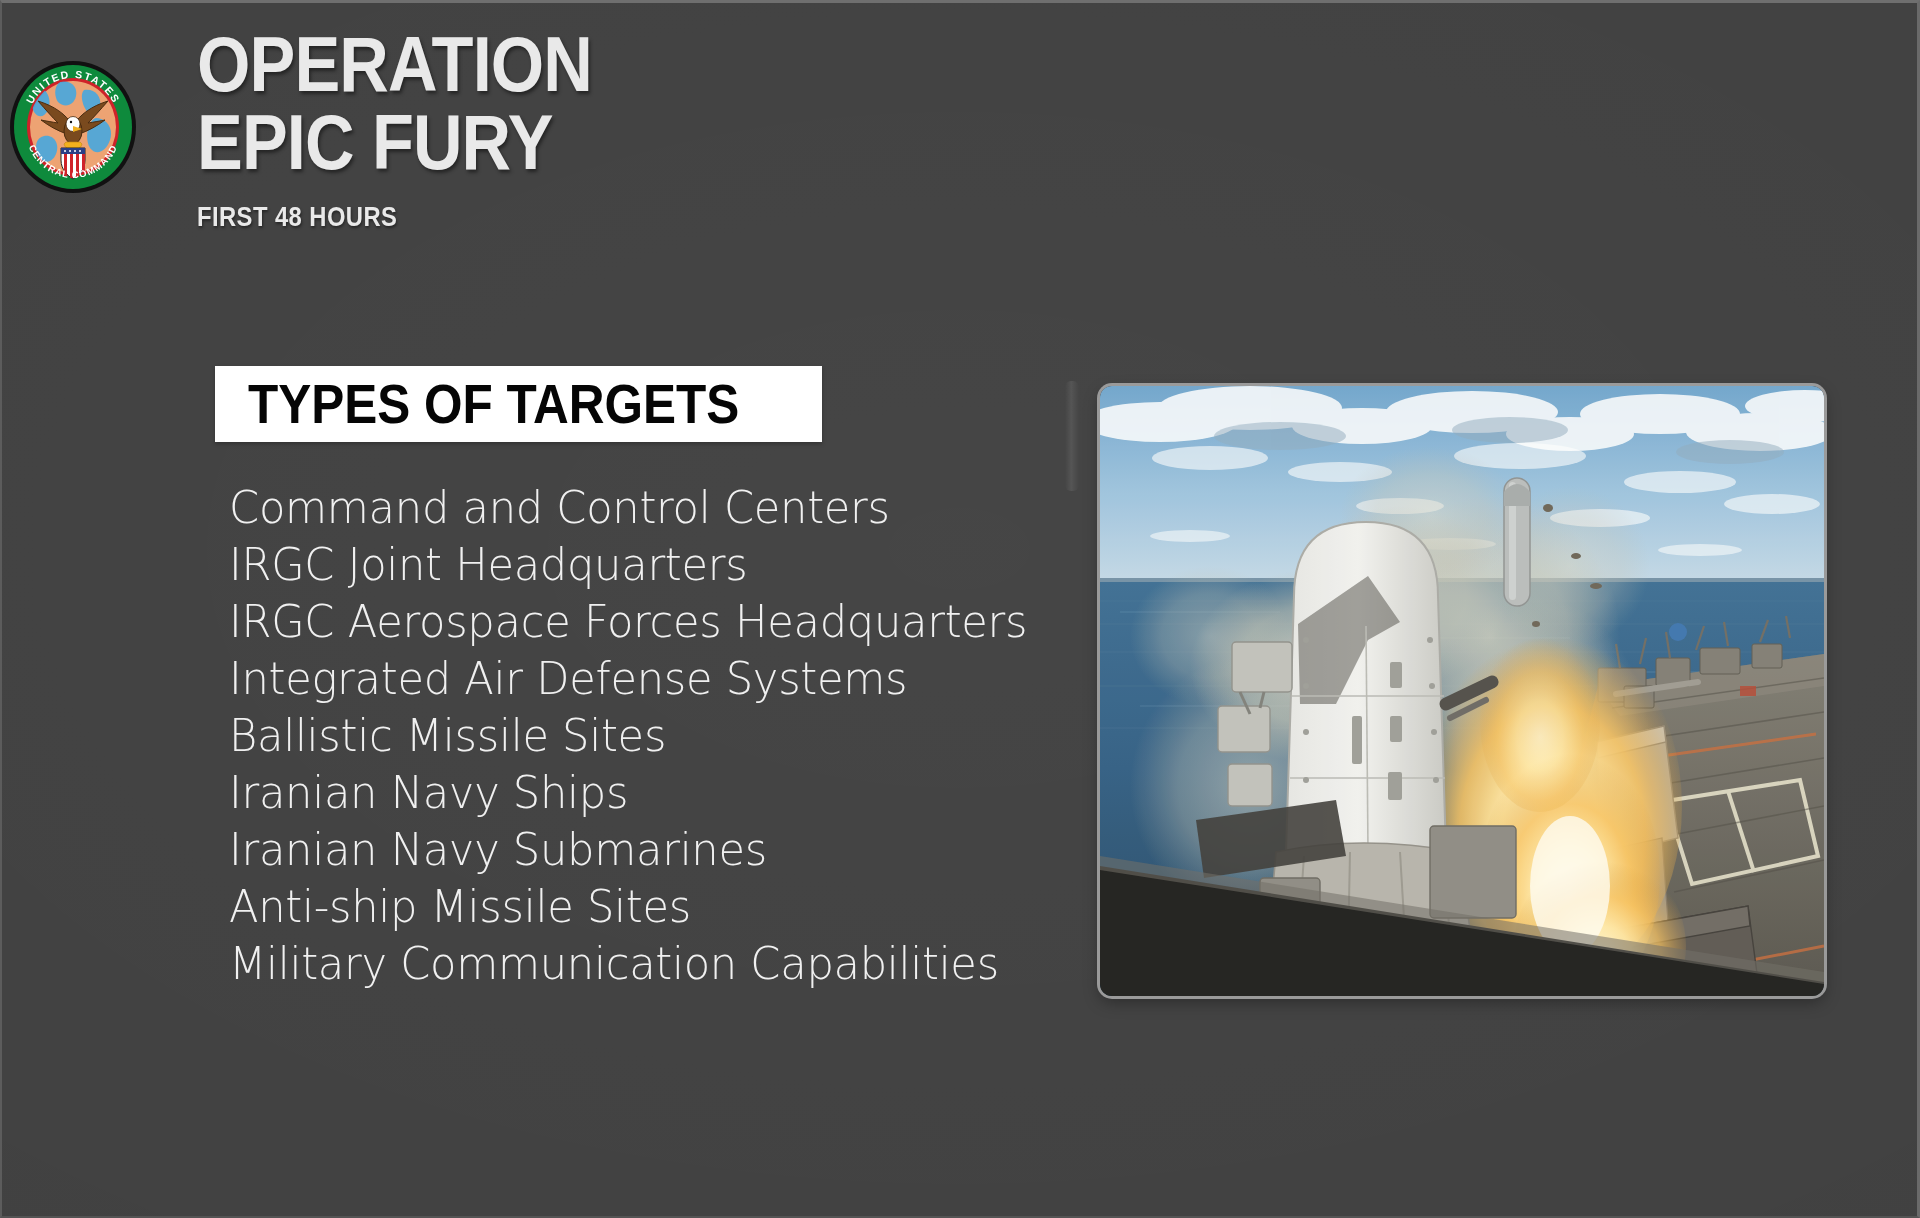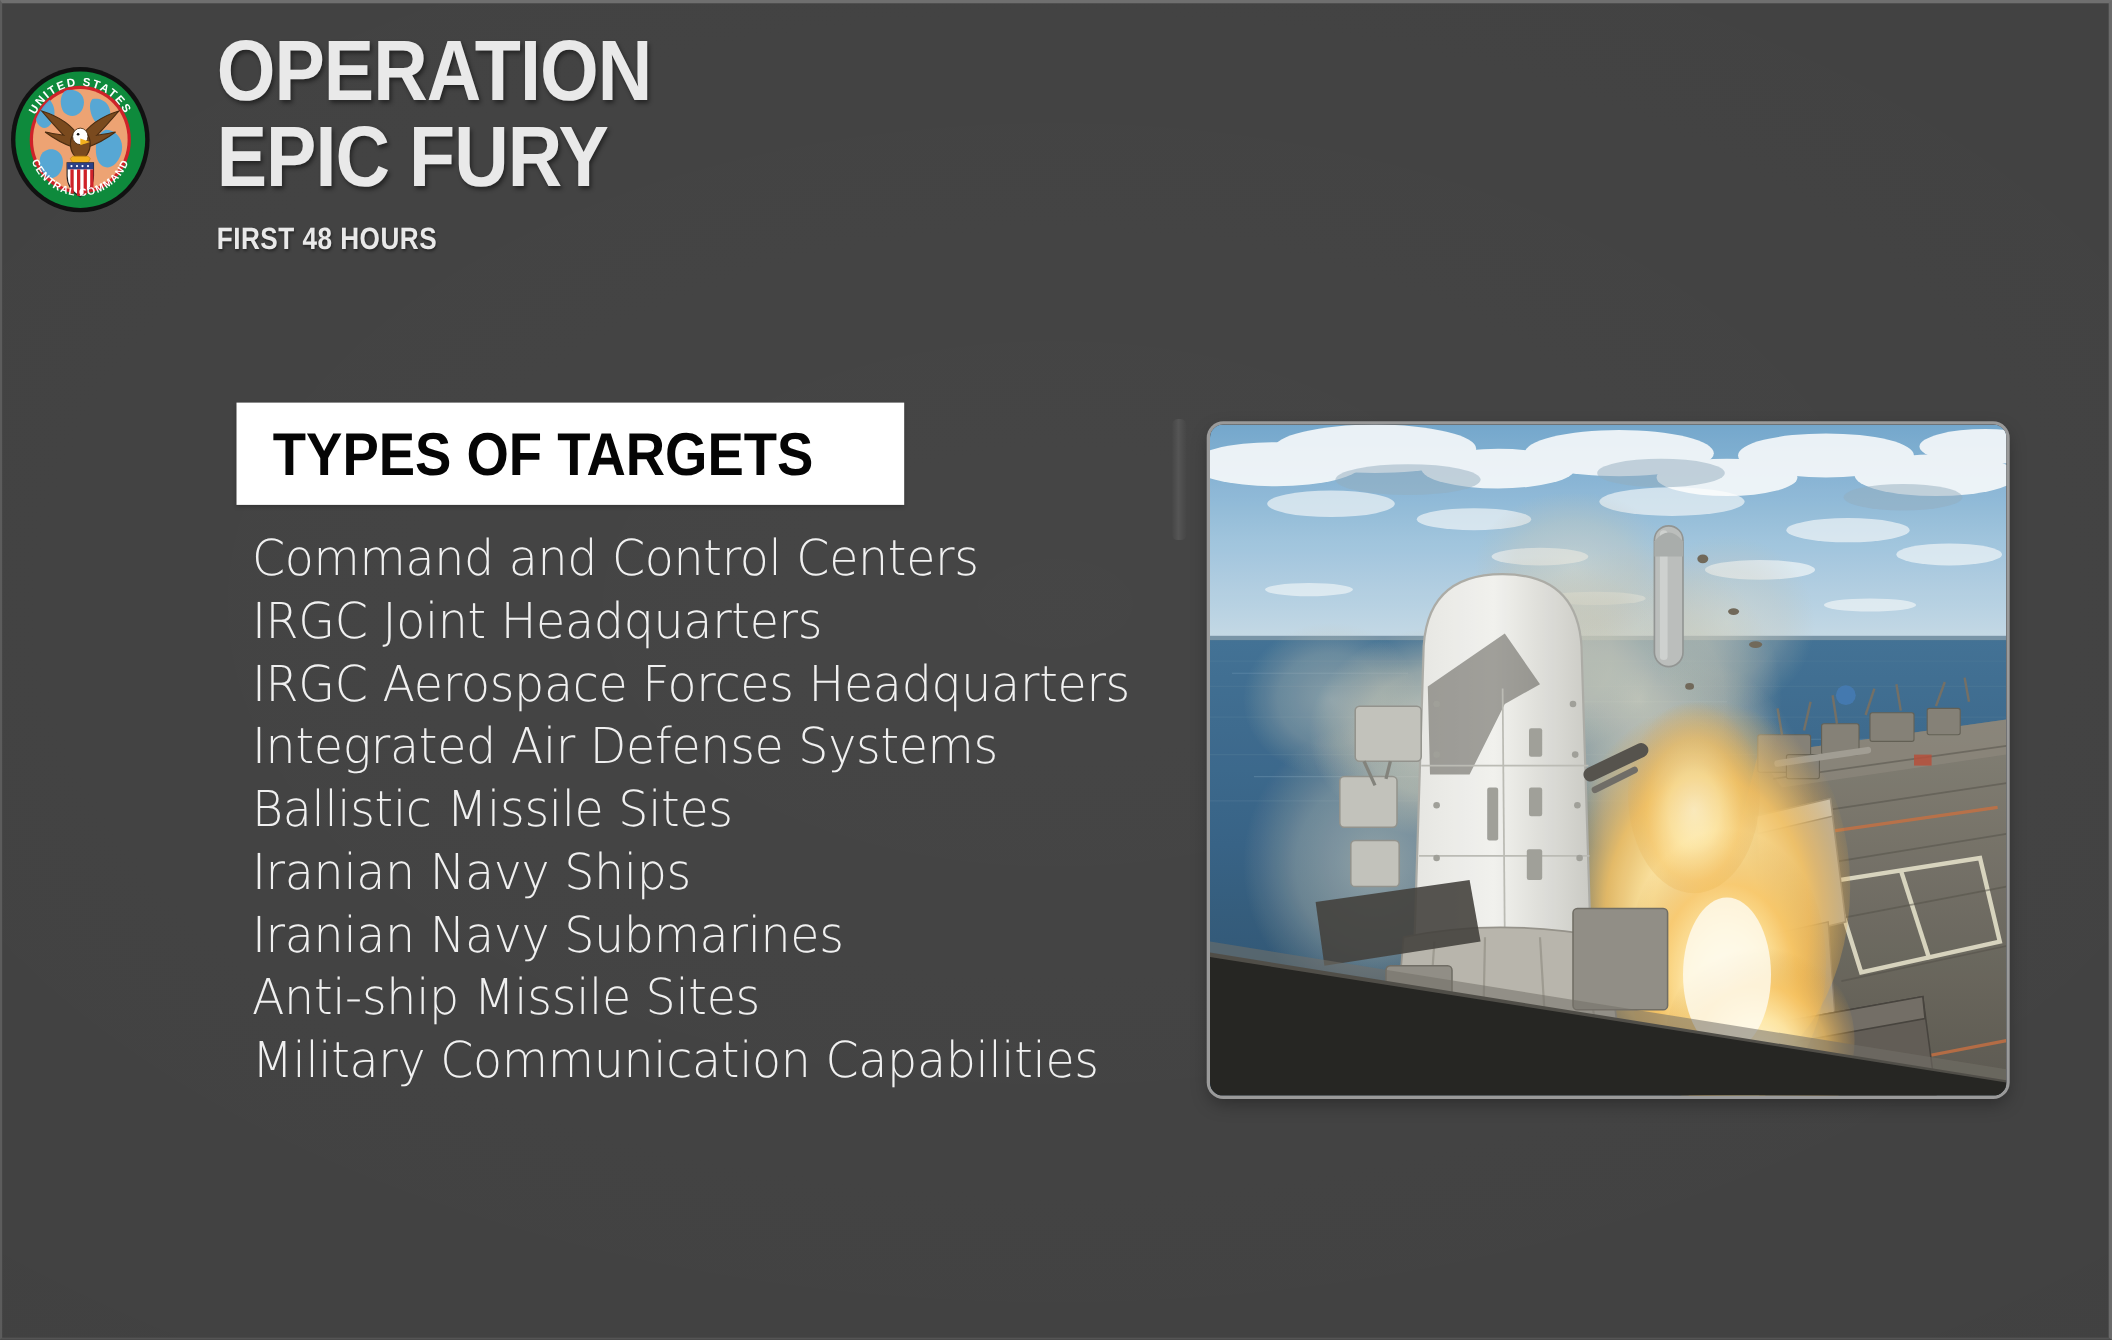--- a/index.html
+++ b/index.html
@@ -78,21 +78,21 @@
     margin-top: 22px;
     text-shadow: 1px 2px 3px rgba(0,0,0,0.45);
     white-space: nowrap;
   }
 
   
   .section-header {
     position: absolute;
     left: 213px;
     top: 363px;
-    height: 93px;
+    height: 76px;
     min-width: 472px;
     background: #ffffff;
     display: flex;
     align-items: center;
     padding: 0 28px 0 33px;
     box-sizing: border-box;
     box-shadow: 0 2px 4px rgba(0,0,0,0.25);
   }
   .section-header span {
     font-family: "Liberation Sans Narrow", "Liberation Sans", sans-serif;

